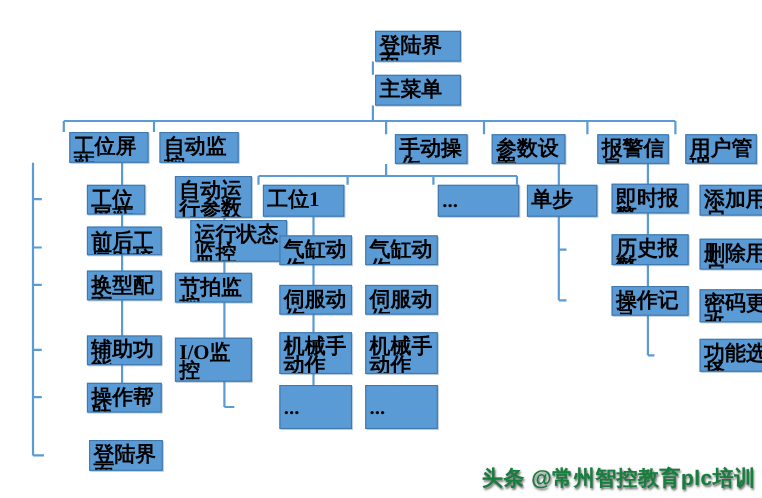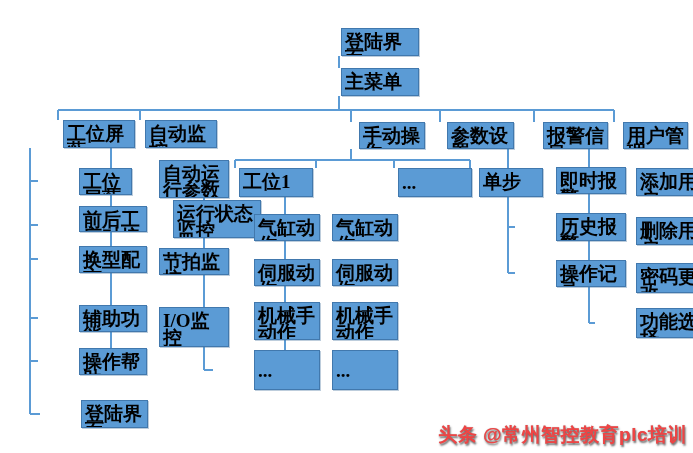--- a/index.html
+++ b/index.html
@@ -27,21 +27,21 @@
     margin-left:41px;
   }
   .node.mid{display:flex;align-items:center;padding-top:0;}
   .watermark{
     position:absolute;
     right:6px;bottom:5px;
     font-family:"Liberation Sans", sans-serif;
     font-weight:bold;
     font-size:19px;
     letter-spacing:0.5px;
-    color:#ef4444;
+    color:#15803d;
     text-shadow:1px 2px 2px rgba(90,90,90,0.9), 0 0 1px rgba(120,120,120,0.6);
     white-space:nowrap;
   }
 </style>
 </head>
 <body>
 
 <div class="stage">
 
   <svg class="wires" viewBox="0 0 693 453" xmlns="http://www.w3.org/2000/svg" stroke="#5B9BD5" stroke-width="2" fill="none">

